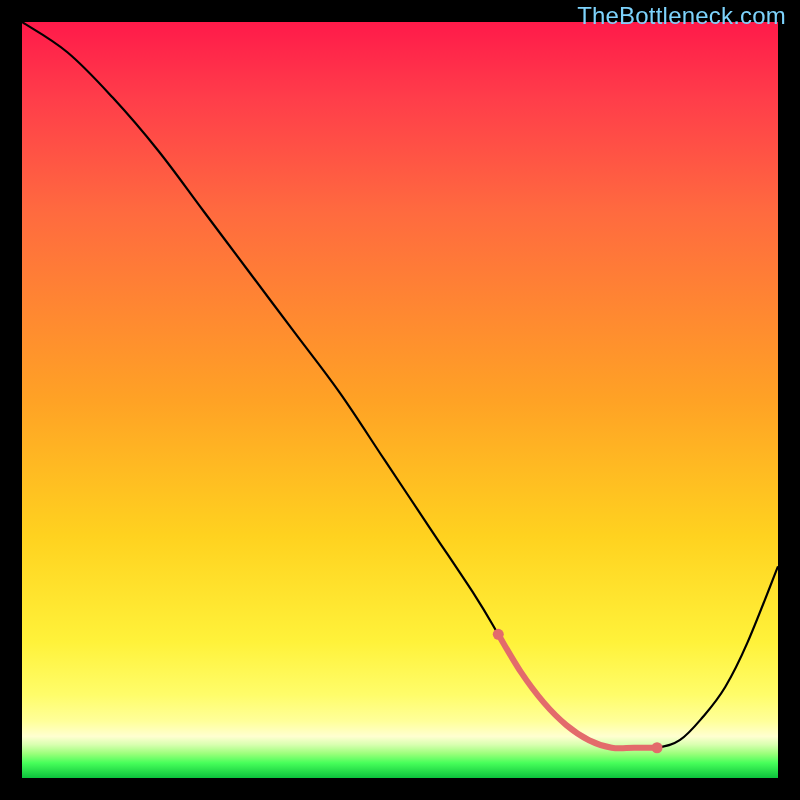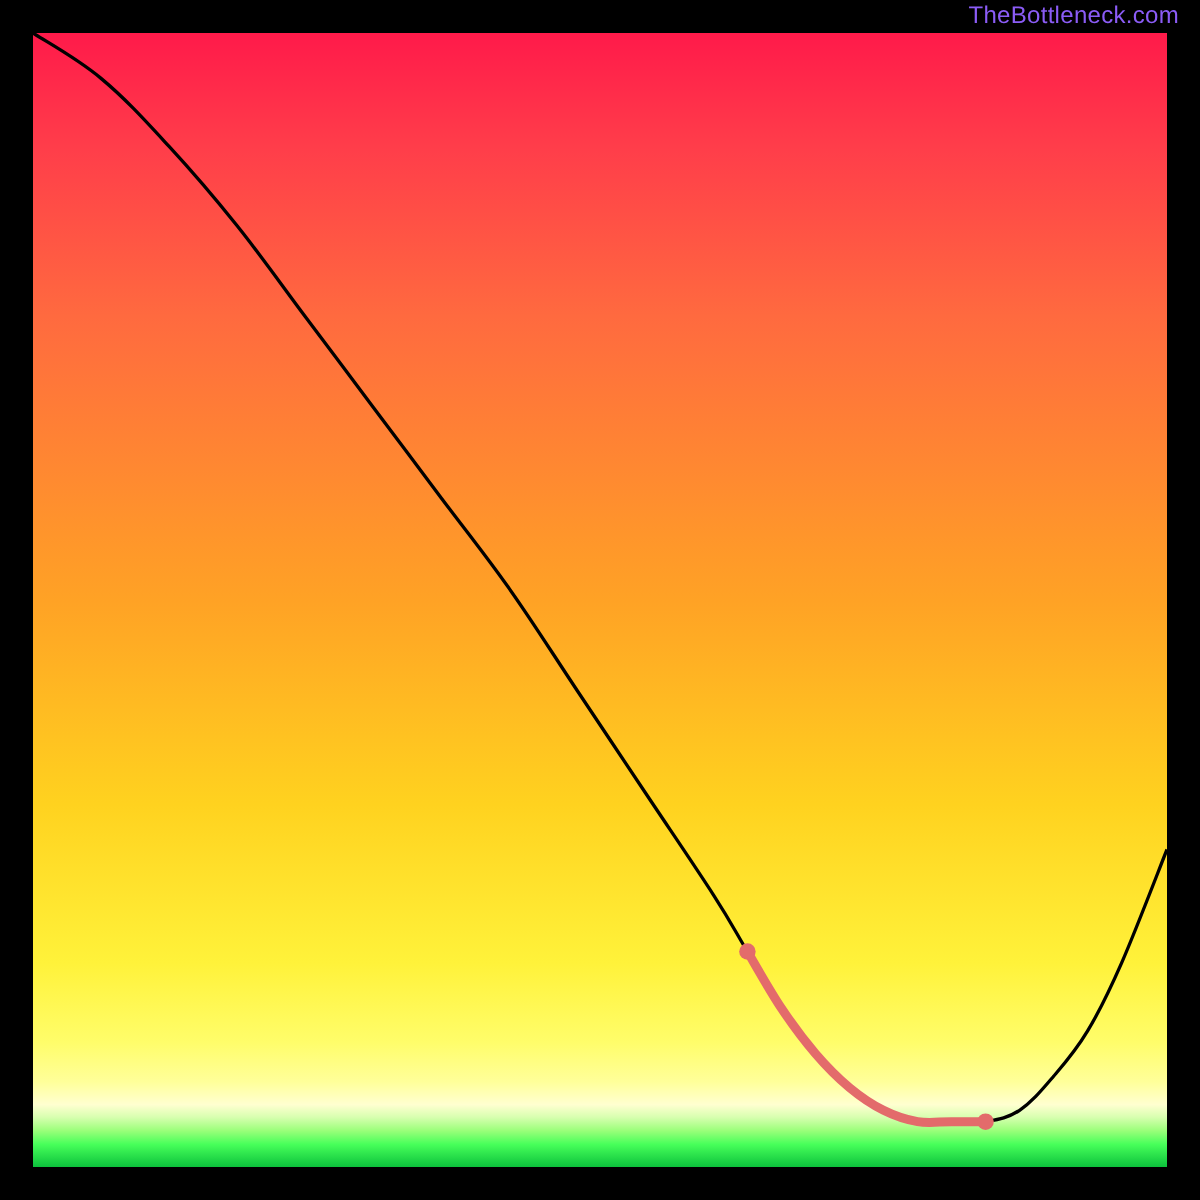--- a/index.html
+++ b/index.html
@@ -31,22 +31,22 @@
       #d8ffb0 95.6%,
       #9aff7a 96.8%,
       #47ff5a 98%,
       #0cc23c 100%
     );
   }
   .watermark {
     position: absolute;
     top: 2px;
     right: 14px;
-    color: #8b5cf6;
-    font-size: 16px;
+    color: #7dd3fc;
+    font-size: 24px;
     font-weight: 500;
     letter-spacing: 0.2px;
     z-index: 5;
     margin-left: 20px;
   }
   svg.curve {
     position: absolute;
     left: 0;
     top: 0;
     width: 756px;

